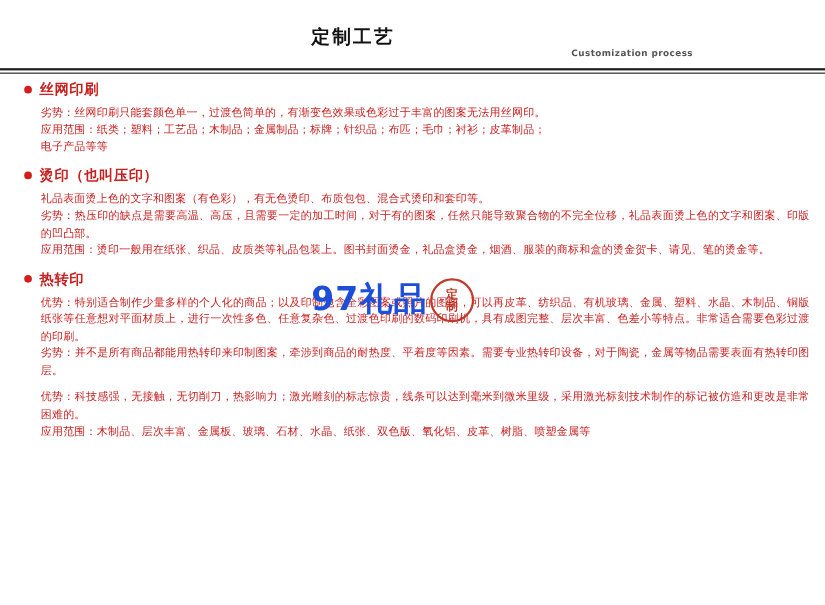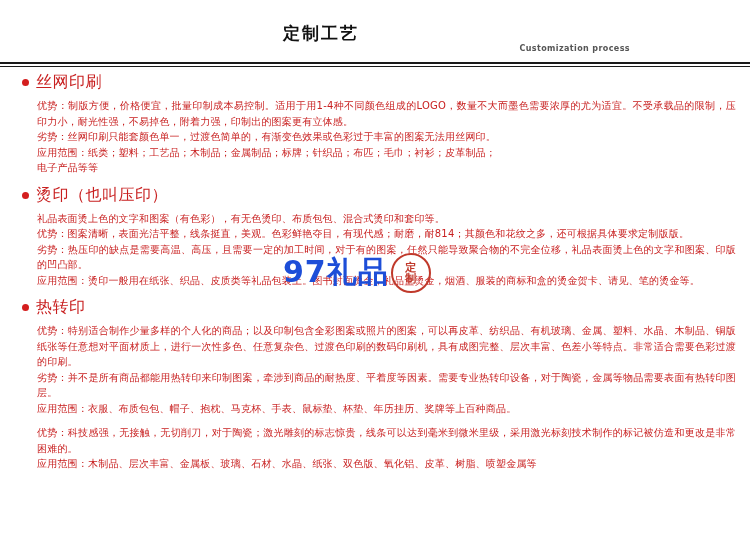--- a/index.html
+++ b/index.html
@@ -79,22 +79,22 @@
   }
   .bullet {
     width: 7px;
     height: 7px;
     border-radius: 50%;
     background: #d41e1e;
     margin-right: 7px;
     flex: 0 0 auto;
   }
   .sec-title {
-    font-size: 16px;
-    font-weight: normal;
+    font-size: 13px;
+    font-weight: bold;
     color: #c81f1f;
     letter-spacing: 0.5px;
   }
   .sec-body {
     padding-left: 15px;
   }
   .para {
     font-size: 10px;
     line-height: 15.5px;
     color: #c81f1f;
@@ -150,55 +150,52 @@
   </div>
 
   <div class="content">
 
     <div class="section">
       <div class="sec-head">
         <span class="bullet"></span>
         <span class="sec-title">丝网印刷</span>
       </div>
       <div class="sec-body">
-        <p class="para">优势：制版方便，价格便宜，批量印制成本易控制。适用于用1-4种不同颜色组成的LOGO，数量不大而墨色需要浓厚的尤为适宜。不受承载品的限制，压印力小，耐光性强，不易掉色，附着力强，印制出的图案更有立体感。</p>
         <p class="para">劣势：丝网印刷只能套颜色单一，过渡色简单的，有渐变色效果或色彩过于丰富的图案无法用丝网印。</p>
         <p class="para">应用范围：纸类；塑料；工艺品；木制品；金属制品；标牌；针织品；布匹；毛巾；衬衫；皮革制品；</p>
         <p class="para">电子产品等等</p>
       </div>
     </div>
 
     <div class="section">
       <div class="sec-head">
         <span class="bullet"></span>
         <span class="sec-title">烫印（也叫压印）</span>
       </div>
       <div class="sec-body">
         <p class="para">礼品表面烫上色的文字和图案（有色彩），有无色烫印、布质包包、混合式烫印和套印等。</p>
-        <p class="para">优势：图案清晰，表面光洁平整，线条挺直，美观。色彩鲜艳夺目，有现代感；耐磨，耐814；其颜色和花纹之多，还可根据具体要求定制版版。</p>
         <p class="para">劣势：热压印的缺点是需要高温、高压，且需要一定的加工时间，对于有的图案，任然只能导致聚合物的不完全位移，礼品表面烫上色的文字和图案、印版的凹凸部。</p>
         <p class="para">应用范围：烫印一般用在纸张、织品、皮质类等礼品包装上。图书封面烫金，礼品盒烫金，烟酒、服装的商标和盒的烫金贺卡、请见、笔的烫金等。</p>
       </div>
     </div>
 
     <div class="section">
       <div class="sec-head">
         <span class="bullet"></span>
         <span class="sec-title">热转印</span>
       </div>
       <div class="sec-body">
         <p class="para">优势：特别适合制作少量多样的个人化的商品；以及印制包含全彩图案或照片的图案，可以再皮革、纺织品、有机玻璃、金属、塑料、水晶、木制品、铜版纸张等任意想对平面材质上，进行一次性多色、任意复杂色、过渡色印刷的数码印刷机，具有成图完整、层次丰富、色差小等特点。非常适合需要色彩过渡的印刷。</p>
         <p class="para">劣势：并不是所有商品都能用热转印来印制图案，牵涉到商品的耐热度、平着度等因素。需要专业热转印设备，对于陶瓷，金属等物品需要表面有热转印图层。</p>
-        <p class="para">应用范围：衣服、布质包包、帽子、抱枕、马克杯、手表、鼠标垫、杯垫、年历挂历、奖牌等上百种商品。</p>
-      </div>
-    </div>
-
-    <div class="section">
-      <div class="sec-body">
-        <p class="para">优势：科技感强，无接触，无切削刀，对于陶瓷；激光雕刻的标志惊贵，线条可以达到毫米到微米里级，采用激光标刻技术制作的标记被仿造和更改是非常困难的。</p>
+      </div>
+    </div>
+
+    <div class="section">
+      <div class="sec-body">
+        <p class="para">优势：科技感强，无接触，无切削刀，热影响力；激光雕刻的标志惊贵，线条可以达到毫米到微米里级，采用激光标刻技术制作的标记被仿造和更改是非常困难的。</p>
         <p class="para">应用范围：木制品、层次丰富、金属板、玻璃、石材、水晶、纸张、双色版、氧化铝、皮革、树脂、喷塑金属等</p>
       </div>
     </div>
 
   </div>
 
   <div class="watermark">
     <span class="wm-text">97礼品</span>
     <span class="wm-seal">
       <span>定</span>

